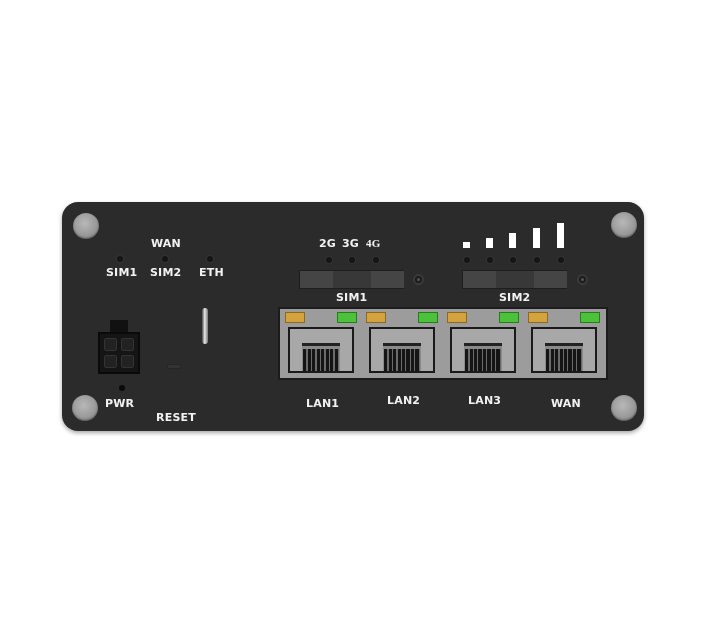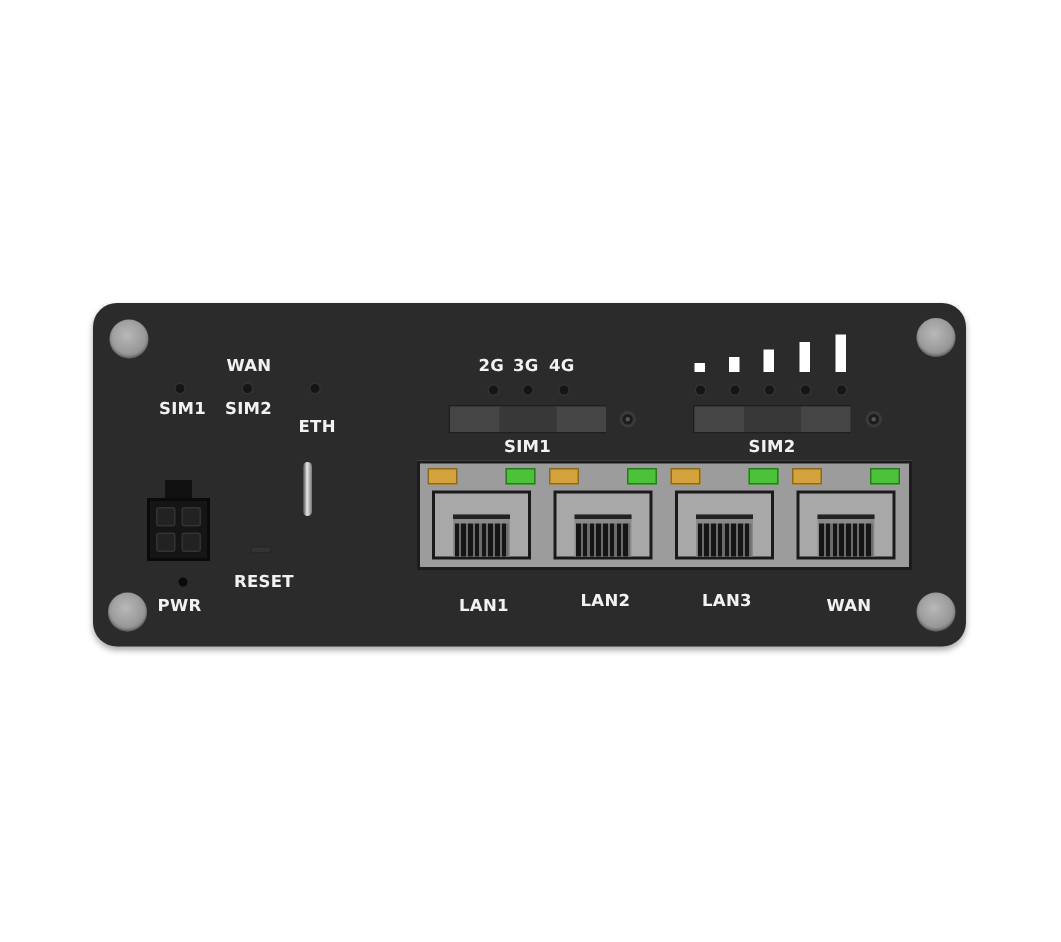--- a/index.html
+++ b/index.html
@@ -108,25 +108,25 @@
   <div class="screw" style="left:549px; top:10px;"></div>
   <div class="screw" style="left:10px; top:193px;"></div>
   <div class="screw" style="left:549px; top:193px;"></div>
 
   <div class="lbl" style="left:89px; top:35px;">WAN</div>
   <div class="led" style="left:55px; top:54px;"></div>
   <div class="led" style="left:100px; top:54px;"></div>
   <div class="led" style="left:145px; top:54px;"></div>
   <div class="lbl" style="left:44px; top:64px;">SIM1</div>
   <div class="lbl" style="left:88px; top:64px;">SIM2</div>
-  <div class="lbl" style="left:137px; top:76px;">ETH</div>
+  <div class="lbl" style="left:137px; top:64px;">ETH</div>
 
   <div class="lbl" style="left:257px; top:35px;">2G</div>
   <div class="lbl" style="left:280px; top:35px;">3G</div>
-  <div class="lbl" style="left:304px; top:35px;">4G</div>
+  <div class="lbl" style="left:304px; top:35px;font-family:Liberation Serif, serif;">4G</div>
   <div class="led" style="left:264px; top:55px;"></div>
   <div class="led" style="left:287px; top:55px;"></div>
   <div class="led" style="left:311px; top:55px;"></div>
 
   <div class="bar" style="left:401px; top:40px; width:7px; height:6px;"></div>
   <div class="bar" style="left:424px; top:36px; width:7px; height:10px;"></div>
   <div class="bar" style="left:447px; top:31px; width:7px; height:15px;"></div>
   <div class="bar" style="left:471px; top:26px; width:7px; height:20px;"></div>
   <div class="bar" style="left:495px; top:21px; width:7px; height:25px;"></div>
   <div class="led" style="left:402px; top:55px;"></div>
@@ -159,21 +159,21 @@
       <div class="pin" style="left:4px; top:4px;"></div>
       <div class="pin" style="left:21px; top:4px;"></div>
       <div class="pin" style="left:4px; top:21px;"></div>
       <div class="pin" style="left:21px; top:21px;"></div>
     </div>
   </div>
   <div class="pwr-led"></div>
   <div class="lbl" style="left:43px; top:195px;">PWR</div>
 
   <div class="reset-hole"></div>
-  <div class="lbl" style="left:94px; top:179px;">RESET</div>
+  <div class="lbl" style="left:94px; top:209px;">RESET</div>
 
   <div class="rj-block">
     <div class="port" style="left:2px;">
       <div class="ledy"></div>
       <div class="ledg"></div>
       <div class="jack">
           <div class="inner"></div>
           <div class="pins"></div>
         </div>
     </div>

